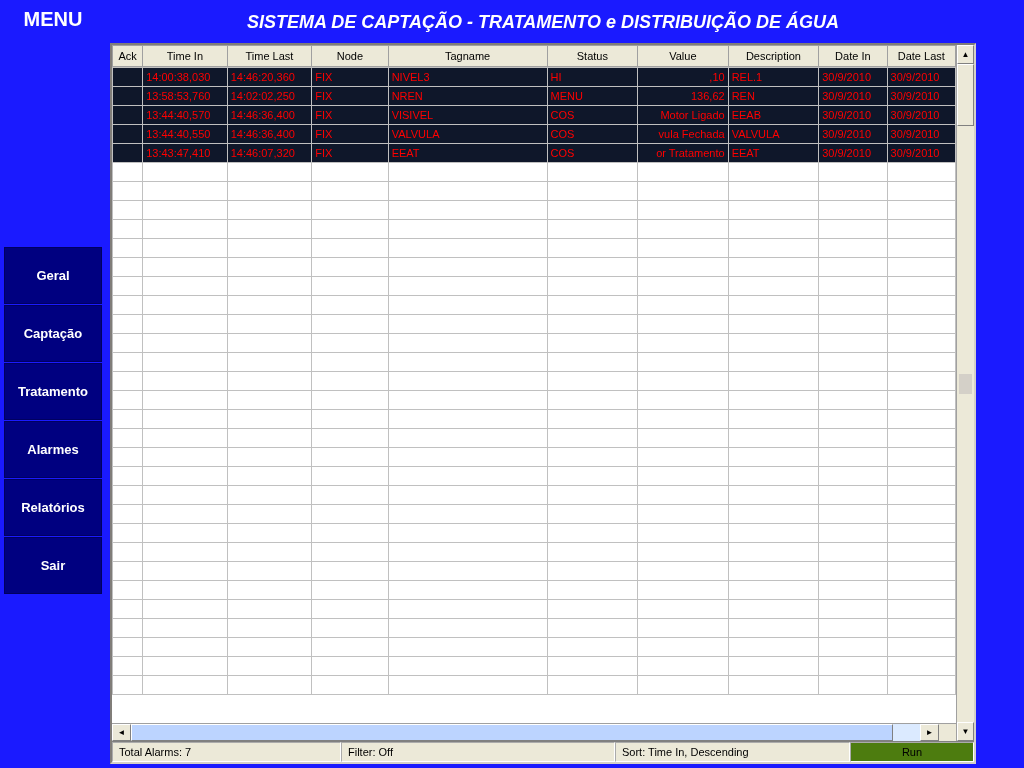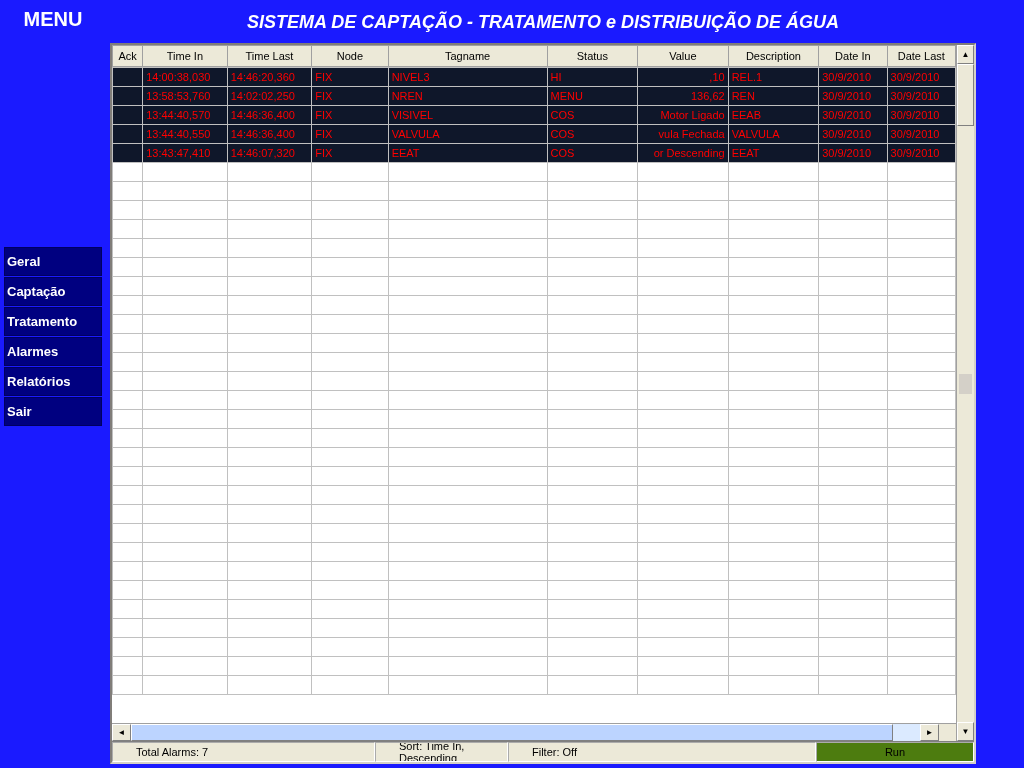--- a/index.html
+++ b/index.html
@@ -1,20 +1,20 @@
 <!DOCTYPE html>
 <html><head>
 <meta charset="utf-8">
 <style>
   html,body{margin:0;padding:0;width:1024px;height:768px;font-family:Arial,Helvetica,sans-serif;background:#1a1aff;overflow:hidden}
   .app{display:flex;width:1024px;height:768px}
   .sidebar{width:106px;flex:0 0 106px;background:#1a1aff;display:flex;flex-direction:column}
   .menu-title{color:#fff;font-weight:bold;font-size:20px;text-align:center;padding:8px 0 0 0;height:48px}
   .menu-spacer{flex:0 0 190px}
-  .menu-btn{margin:1px 4px;background:#000080;color:#fff;font-weight:bold;font-size:13px;text-align:left;padding:6px 2px;border:1px solid #000060;cursor:pointer}
+  .menu-btn{margin:1px 4px;background:#000080;color:#fff;font-weight:bold;font-size:13px;text-align:center;padding:20px 2px;border:1px solid #000060;cursor:pointer}
   .right-strip{width:44px;flex:0 0 44px;background:#1a1aff}
   .main{flex:1;display:flex;flex-direction:column;background:#1a1aff;padding-top:4px}
   .title-bar{background:#1a1aff;color:#fff;font-weight:bold;font-style:italic;font-size:18px;text-align:center;padding:8px 0 10px 0}
   .panel{flex:1;margin:0 4px 4px 4px;border:2px inset #d4d0c8;background:#fff;display:flex;flex-direction:column;min-height:0}
   .grid-wrap{flex:1;display:flex;min-height:0}
   .grid-body{flex:1;overflow:hidden;display:flex;flex-direction:column}
   table{border-collapse:collapse;width:100%;table-layout:fixed}
   th{background:#ece9d8;border:1px solid #a0a0a0;font-weight:normal;font-size:11px;padding:2px 2px;color:#000;height:16px;overflow:hidden;white-space:nowrap}
   td{border:1px solid #c0c0c0;font-size:11px;padding:1px 3px;height:16px;overflow:hidden;white-space:nowrap;text-overflow:clip}
   tr.alarm-hi td{background:#0f172a;color:#ff0000}
@@ -28,21 +28,21 @@
   .vscroll .arrow{height:17px;background:#ece9d8;border:1px solid #fff;border-right-color:#808080;border-bottom-color:#808080;display:flex;align-items:center;justify-content:center;font-size:8px;color:#000;cursor:pointer}
   .vscroll .track{flex:1;background:#ece9d8;position:relative}
   .vscroll .thumb{position:absolute;left:0;right:0;top:0;height:60px;background:#ece9d8;border:1px solid #fff;border-right-color:#808080;border-bottom-color:#808080}
   .vscroll .marker{position:absolute;left:2px;right:2px;height:20px;background:#d4d0c8;top:310px}
   .hscroll{height:17px;background:#ece9d8;display:flex;border-top:1px solid #a0a0a0}
   .hscroll .arrow{width:17px;background:#ece9d8;border:1px solid #fff;border-right-color:#808080;border-bottom-color:#808080;display:flex;align-items:center;justify-content:center;font-size:8px;color:#000;cursor:pointer}
   .hscroll .track{flex:1;background:#dbeaff;position:relative}
   .hscroll .thumb{position:absolute;top:0;bottom:0;left:0;width:760px;background:#bcd4ff;border:1px solid #fff;border-right-color:#808080;border-bottom-color:#808080}
   .hscroll .corner{width:17px;background:#ece9d8}
   .status-bar{display:flex;height:20px;background:#ece9d8;border-top:1px solid #808080}
-  .status-cell{border:1px inset #fff;font-size:11px;padding:2px 23px;display:flex;align-items:center;overflow:hidden}
+  .status-cell{border:1px inset #fff;font-size:11px;padding:2px 6px;display:flex;align-items:center;overflow:hidden}
   .sc-total{flex:0 0 215px}
   .sc-filter{flex:0 0 260px}
   .sc-sort{flex:1}
   .sc-run{flex:0 0 110px;background:#4d7c0f;color:#000;justify-content:center}
   .rows-scroll{flex:1;overflow:hidden}
 </style>
 </head>
 <body>
 
 <div class="app">
@@ -155,21 +155,21 @@
                     <td>30/9/2010</td>
                     <td>30/9/2010</td>
                   </tr>
                   <tr class="alarm-green">
                     <td></td>
                     <td>13:43:47,410</td>
                     <td>14:46:07,320</td>
                     <td>FIX</td>
                     <td>EEAT</td>
                     <td>COS</td>
-                    <td class="value-cell">or Descending</td>
+                    <td class="value-cell">or Tratamento</td>
                     <td>EEAT</td>
                     <td>30/9/2010</td>
                     <td>30/9/2010</td>
                   </tr>
                   <tr class="empty">
                     <td>&nbsp;</td>
                     <td>&nbsp;</td>
                     <td>&nbsp;</td>
                     <td>&nbsp;</td>
                     <td>&nbsp;</td>
@@ -519,21 +519,21 @@
           <div class="arrow">▲</div>
           <div class="track">
             <div class="thumb"></div>
             <div class="marker"></div>
           </div>
           <div class="arrow">▼</div>
         </div>
       </div>
       <div class="status-bar">
         <div class="status-cell sc-total">Total Alarms: 7</div>
+        <div class="status-cell sc-filter">Filter: Off</div>
         <div class="status-cell sc-sort">Sort: Time In, Descending</div>
-        <div class="status-cell sc-filter">Filter: Off</div>
         <div class="status-cell sc-run">Run</div>
       </div>
     </div>
   </div>
 
   <div class="right-strip"></div>
 </div>
 
 </body></html>

